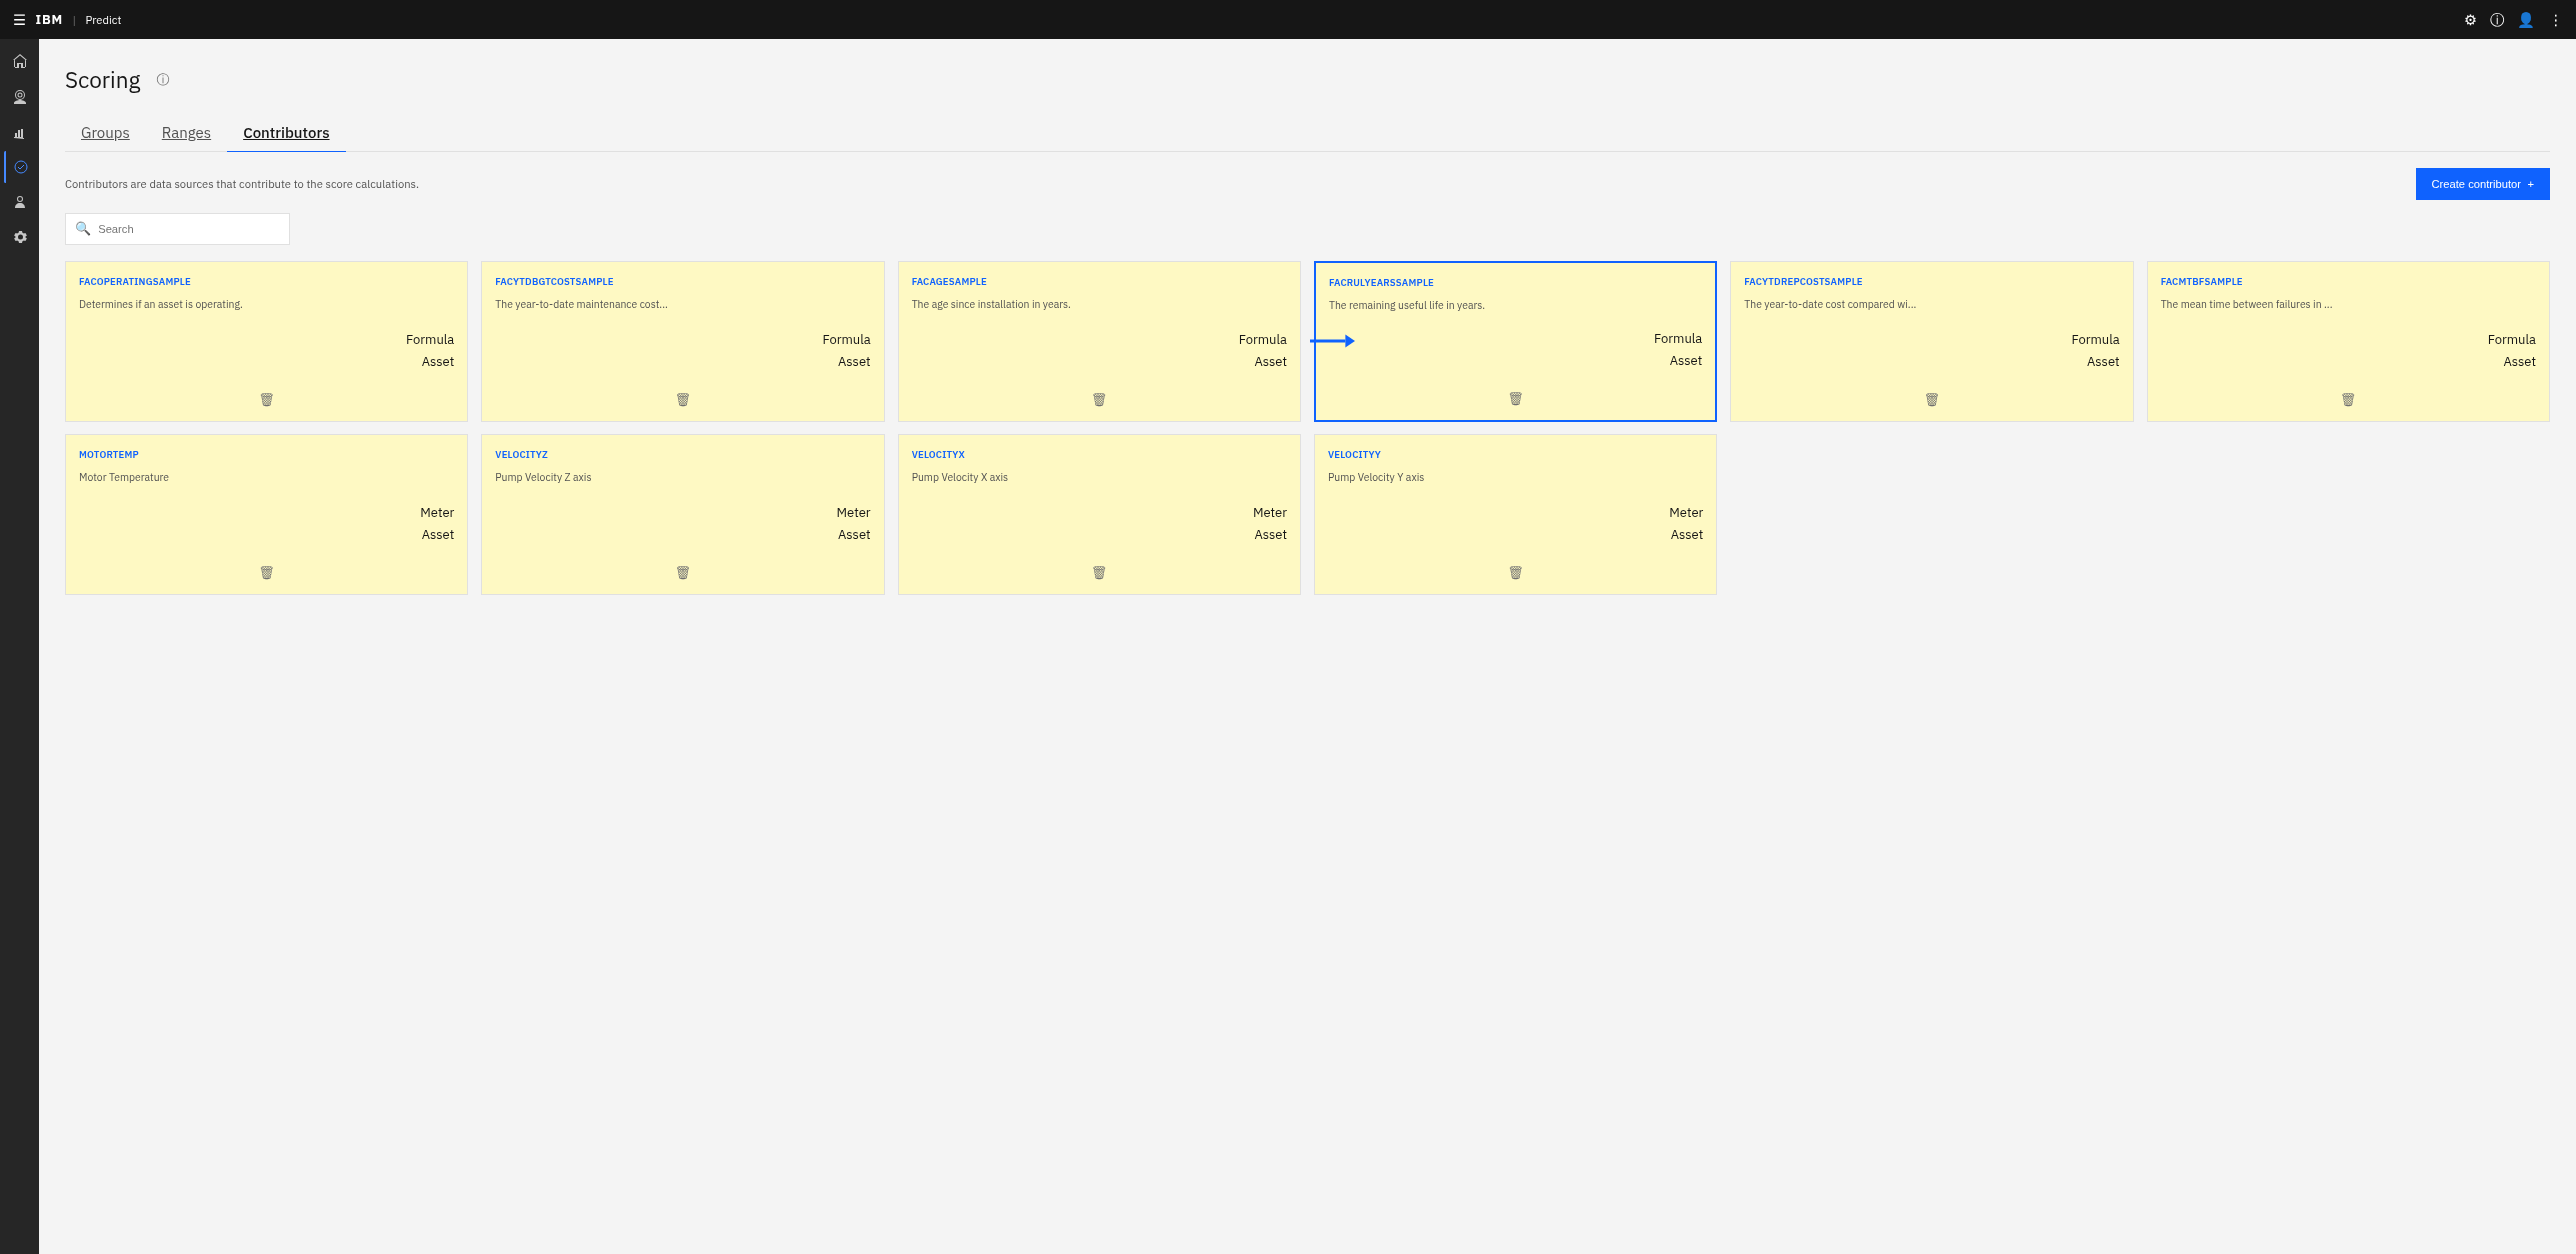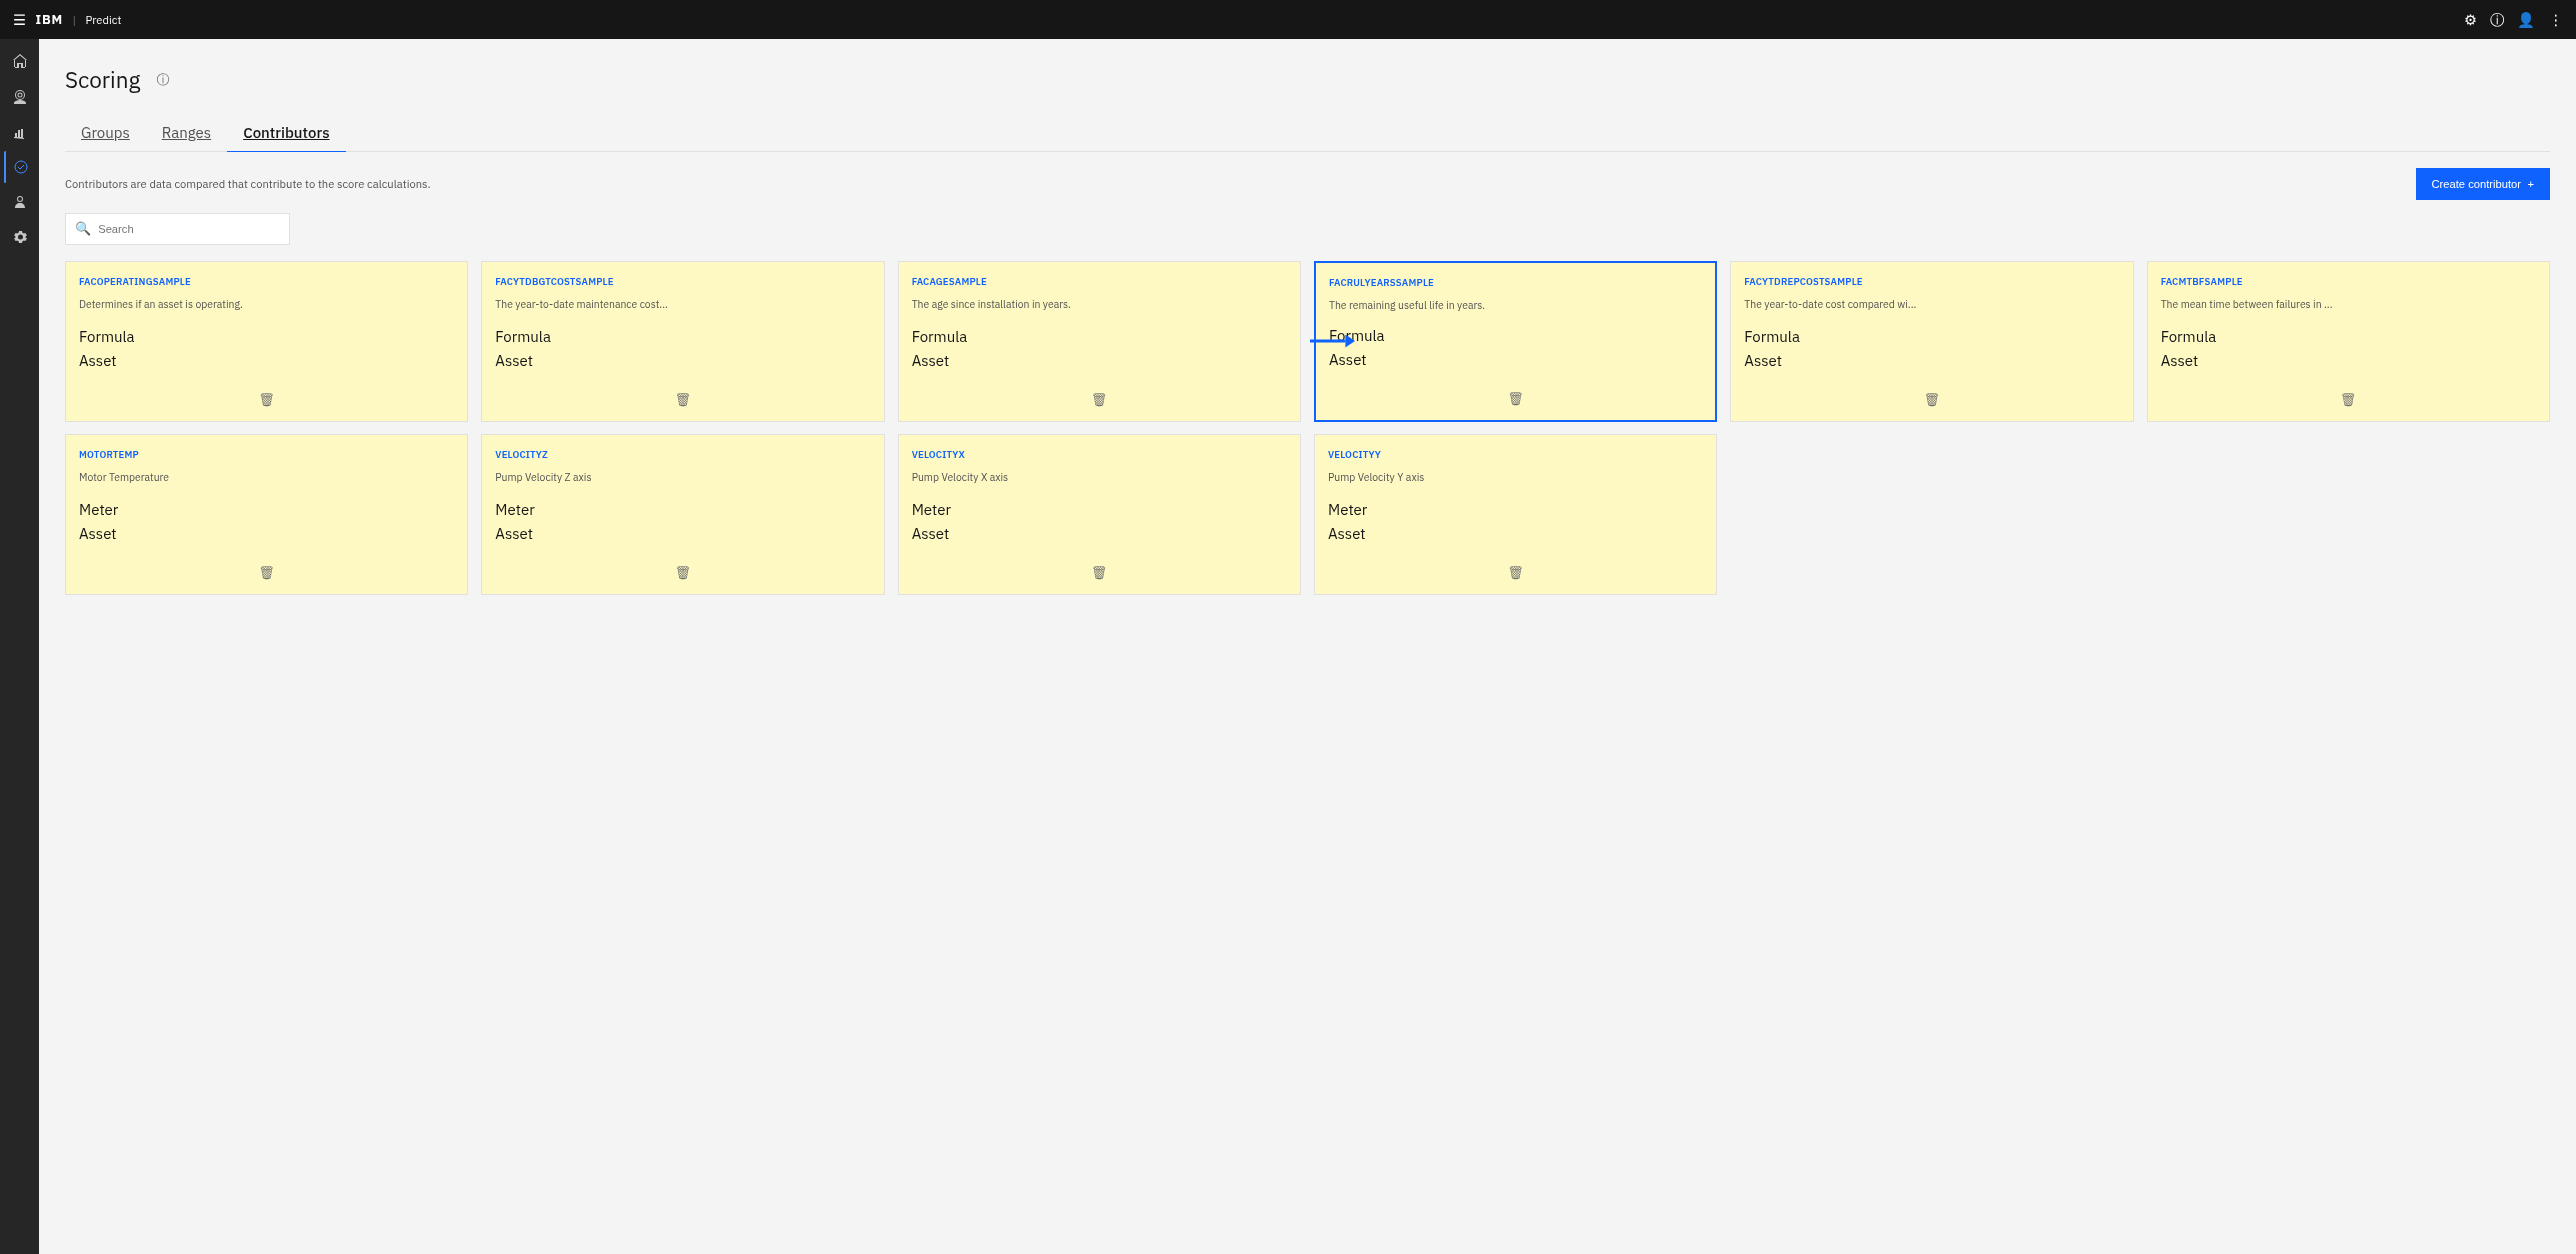--- a/index.html
+++ b/index.html
@@ -166,23 +166,24 @@
       letter-spacing: 0.2px;
     }
     .card-description {
       font-size: 10.4px;
       color: #525252;
       margin-bottom: 8px;
       flex: 1;
       line-height: 1.4;
     }
     .card-field {
-      font-size: 15px;
+      font-size: 13px;
       color: #161616;
       margin-bottom: 4.8px;
+      text-align: right;
     }
     .card-delete {
       display: flex;
       justify-content: center;
       margin-top: 9.6px;
       padding-top: 6.4px;
       border-top: none;
     }
     .delete-icon {
       color: #6f6f6f;
@@ -269,21 +270,21 @@
       <span class="info-icon">ⓘ</span>
     </div>
 
     <div class="tabs">
       <div class="tab">Groups</div>
       <div class="tab">Ranges</div>
       <div class="tab active">Contributors</div>
     </div>
 
     <div class="desc-row">
-      <span class="desc-text">Contributors are data compared that contribute to the score calculations.</span>
+      <span class="desc-text">Contributors are data sources that contribute to the score calculations.</span>
       <button class="create-btn">
         <span>Create contributor</span>
         <span>+</span>
       </button>
     </div>
 
     <div class="search-row">
       <div class="search-box">
         <span class="search-icon">🔍</span>
         <input type="text" placeholder="Search" style="">

